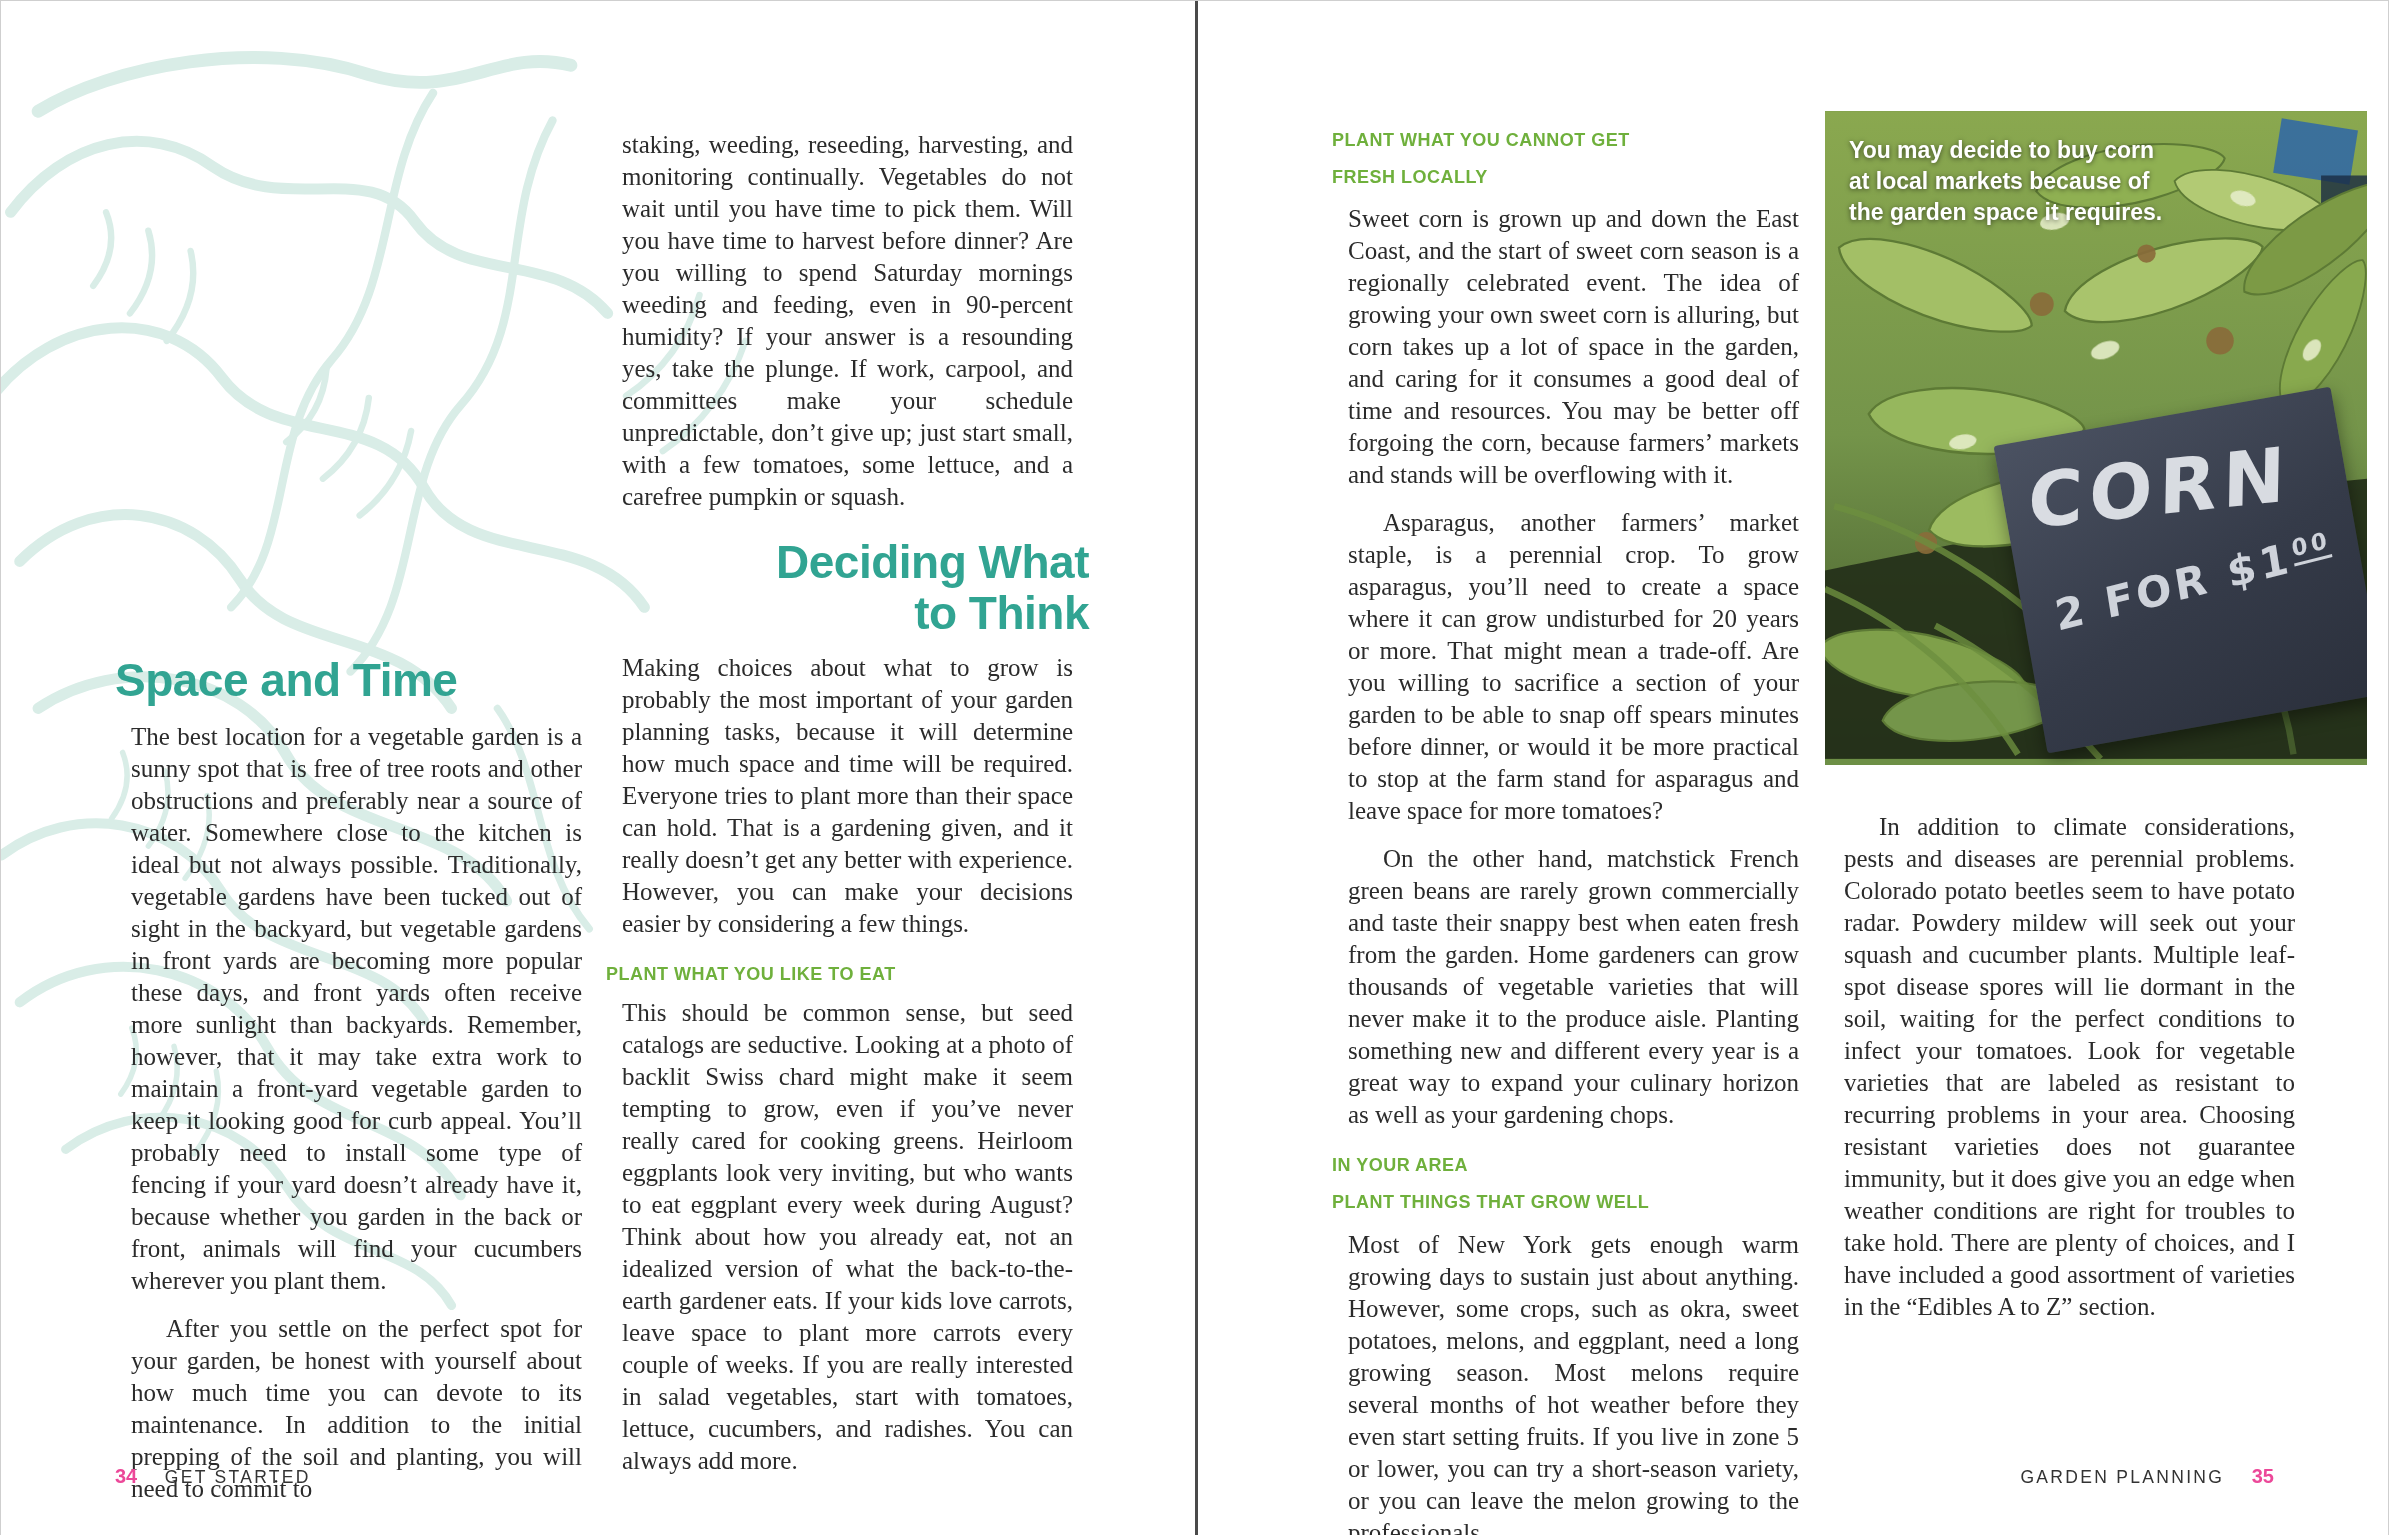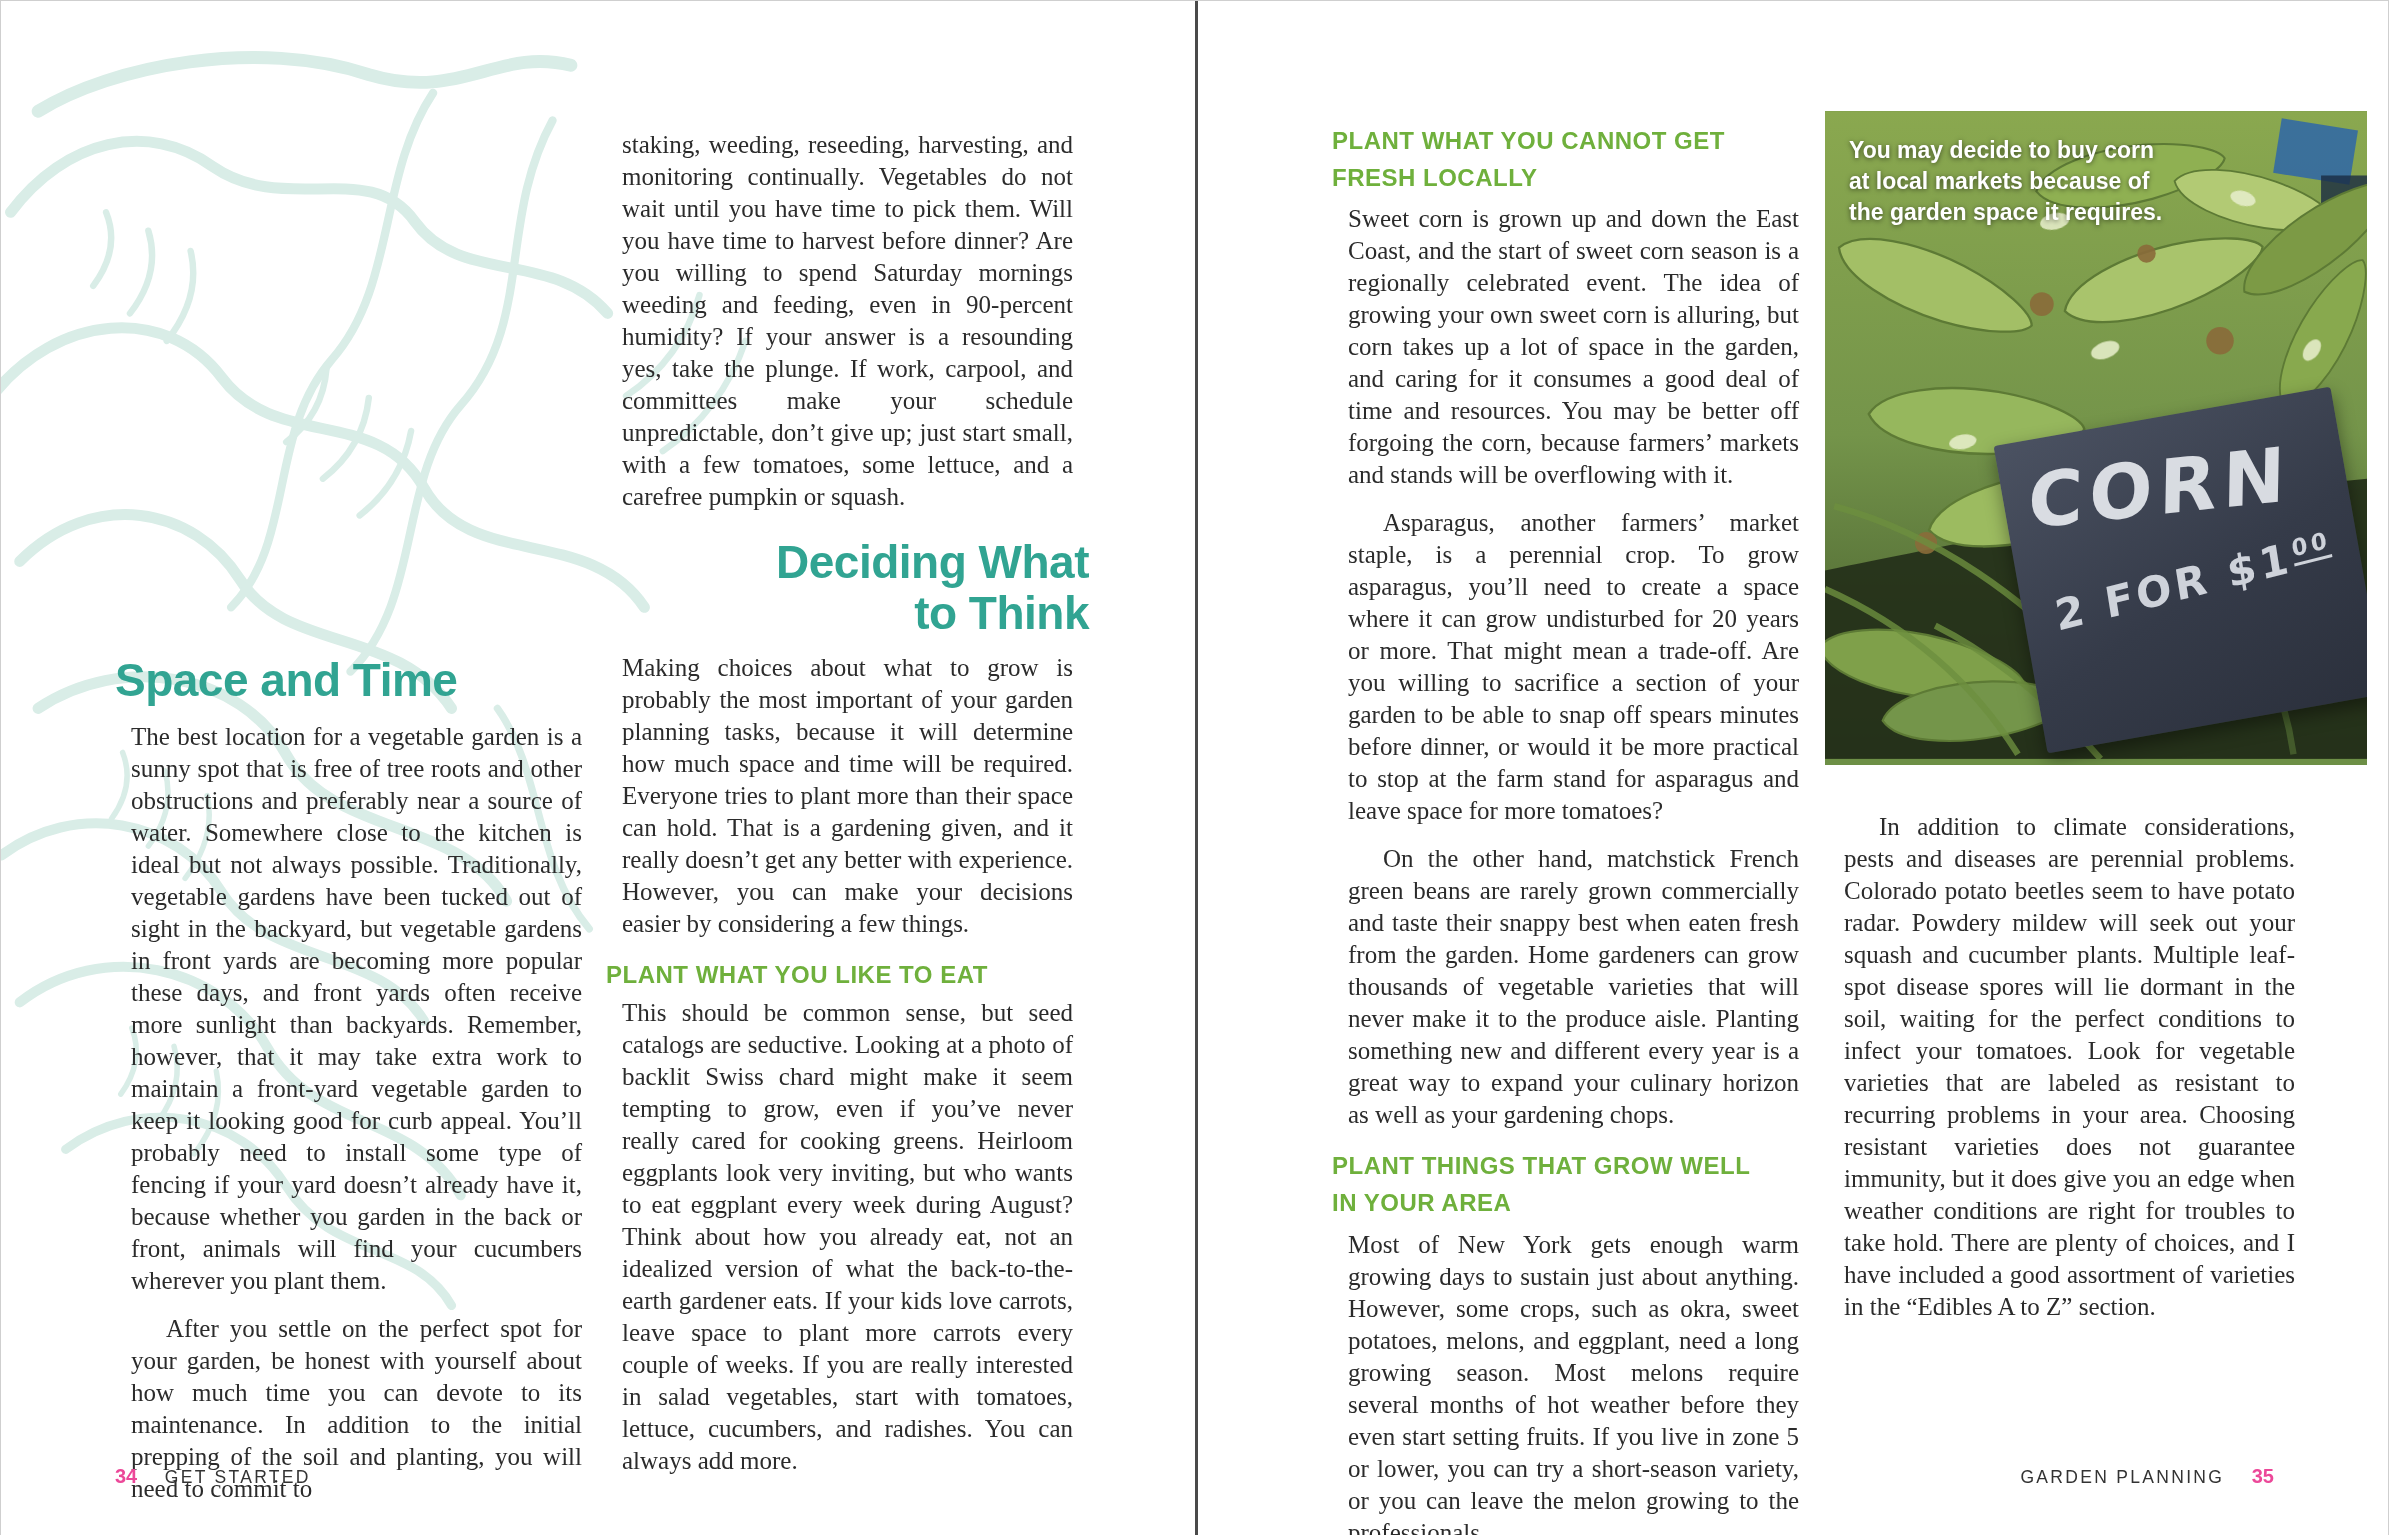--- a/index.html
+++ b/index.html
@@ -19,21 +19,21 @@
   .body-par.indent{text-indent:35px;}
   .body-par + .body-par{margin-top:0;}
 
   h1.section-head{
     margin:0;font-family:"Liberation Sans", sans-serif;font-weight:bold;
     font-size:46px;line-height:51px;letter-spacing:-0.5px;
   }
   .head-line{display:block;}
   .subhead{
     margin:0;font-family:"Liberation Sans", sans-serif;font-weight:bold;
-    font-size:24px;line-height:37px;letter-spacing:0.5px;
+    font-size:18px;line-height:37px;letter-spacing:0.5px;
   }
   .subhead .head-line{display:block;}
 
   
   #left-col1{left:114px;top:654px;}
   #left-col1 .body-par:first-of-type{margin-top:14.7px;}
   #left-col2{left:605px;top:112px;}
   #left-col2 h1{margin-top:24px;text-align:right;}
   #left-col2 h1 + .body-par{margin-top:13px;}
   #left-col2 .subhead{margin-top:9.2px;}
@@ -138,22 +138,22 @@
 
   <div class="col" id="right-col1">
     <h2 class="subhead green">
       <span class="head-line">PLANT WHAT YOU CANNOT GET</span>
       <span class="head-line">FRESH LOCALLY</span>
     </h2>
     <p class="body-par">Sweet corn is grown up and down the East Coast, and the start of sweet corn season is a regionally celebrated event. The idea of growing your own sweet corn is alluring, but corn takes up a lot of space in the garden, and caring for it consumes a good deal of time and resources. You may be better off forgoing the corn, because farmers’ markets and stands will be overflowing with it.</p>
     <p class="body-par indent">Asparagus, another farmers’ market staple, is a perennial crop. To grow asparagus, you’ll need to create a space where it can grow undisturbed for 20 years or more. That might mean a trade-off. Are you willing to sacrifice a section of your garden to be able to snap off spears minutes before dinner, or would it be more practical to stop at the farm stand for asparagus and leave space for more tomatoes?</p>
     <p class="body-par indent">On the other hand, matchstick French green beans are rarely grown commercially and taste their snappy best when eaten fresh from the garden. Home gardeners can grow thousands of vegetable varieties that will never make it to the produce aisle. Planting something new and different every year is a great way to expand your culinary horizon as well as your gardening chops.</p>
     <h2 class="subhead green second">
+      <span class="head-line">IN YOUR AREA</span>
       <span class="head-line">PLANT THINGS THAT GROW WELL</span>
-      <span class="head-line">IN YOUR AREA</span>
     </h2>
     <p class="body-par">Most of New York gets enough warm growing days to sustain just about anything. However, some crops, such as okra, sweet potatoes, melons, and eggplant, need a long growing season. Most melons require several months of hot weather before they even start setting fruits. If you live in zone 5 or lower, you can try a short-season variety, or you can leave the melon growing to the professionals.</p>
   </div>
 
   <div class="photo">
     <svg width="542" height="648" viewBox="0 0 590 705">
       <defs>
         <linearGradient id="bg" x1="0" y1="0" x2="0" y2="1">
           <stop offset="0" stop-color="#8aa84f"></stop>
           <stop offset="0.5" stop-color="#74944a"></stop>

